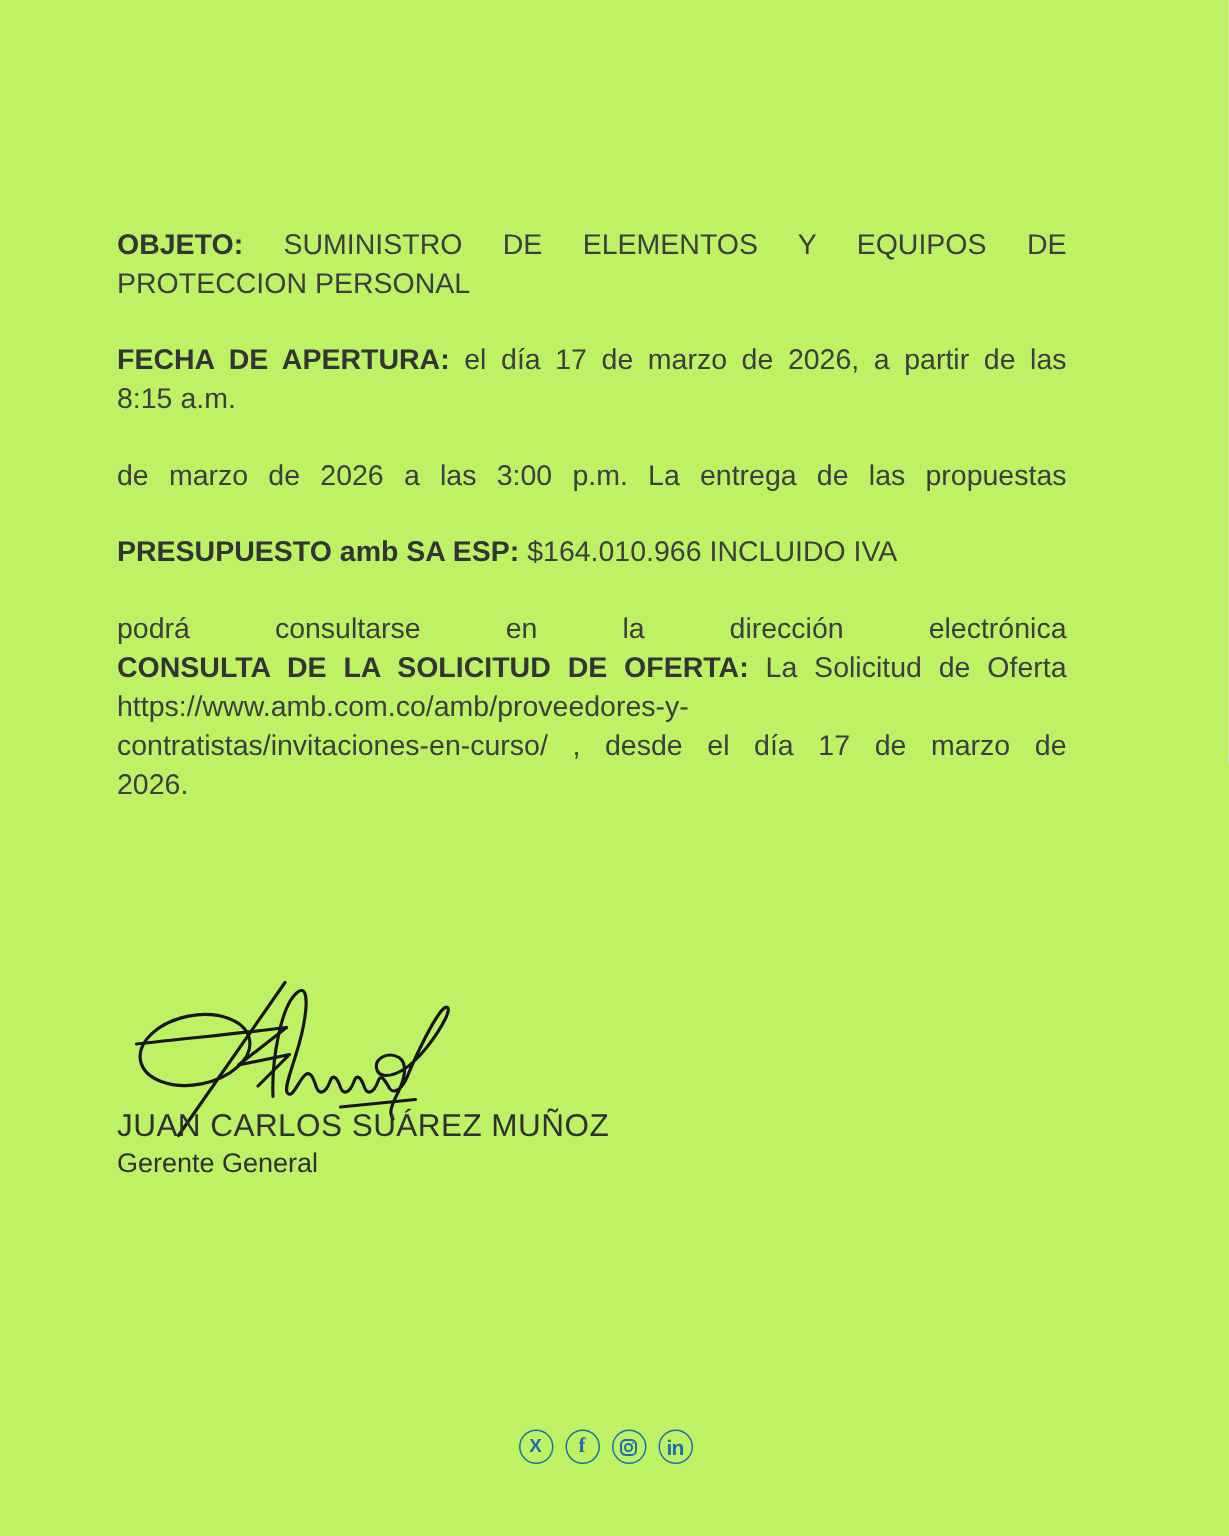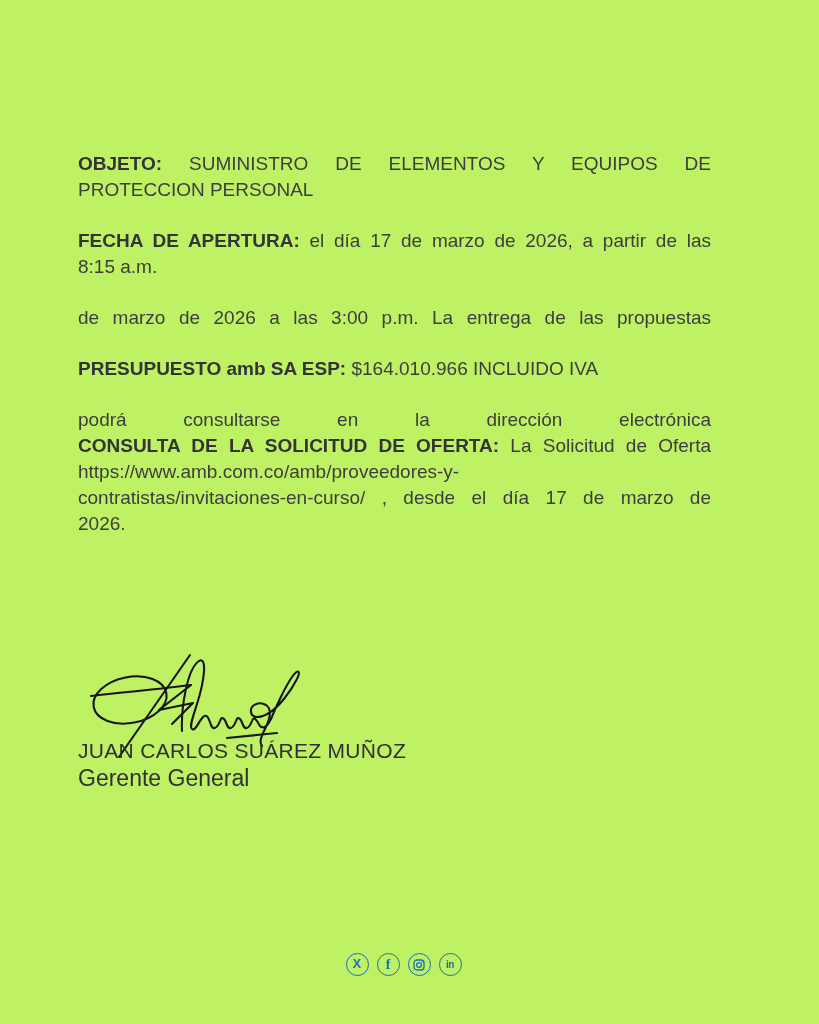--- a/index.html
+++ b/index.html
@@ -20,38 +20,38 @@
   .line.just { text-align-last:justify; }
   .line strong { font-weight:700; color:#343437; }
   
   .signature-svg { position:absolute; left:88px; top:648px; }
   .sig-name {
     position:absolute; left:78px; top:739px;
     font-size:21px; color:#303034; letter-spacing:0.3px;
   }
   .sig-title {
     position:absolute; left:78px; top:765px;
-    font-size:23px; color:#303034;
+    font-size:18px; color:#303034;
   }
   
   .footer {
     position:absolute; left:0; right:0; top:953px;
     display:flex; justify-content:center; align-items:center;
     color:#1d6db4; font-size:25px;
   }
   .icons { display:flex; align-items:center; gap:8px; margin-right:12px; }
   .icon-circle {
     width:23px; height:23px; box-sizing:border-box;
     border:1.7px solid #1d6db4; border-radius:50%;
     display:flex; align-items:center; justify-content:center;
     font-weight:700; color:#1d6db4; cursor:pointer;
   }
   .glyph-x  { font-size:12.5px; line-height:1; }
   .glyph-f  { font-size:14px; line-height:1; font-family:"Liberation Serif", serif; }
-  .glyph-in { font-size:10px; line-height:1; letter-spacing:-0.5px; }
+  .glyph-in { font-size:14px; line-height:1; letter-spacing:-0.5px; }
   .footer-text { letter-spacing:0.2px; white-space:nowrap; }
   .footer-text .sep { margin:0 7px; }
   .footer-text b { font-weight:700; }
 </style>
 </head>
 <body>
 
 <div class="page">
 
   <div class="doc">

